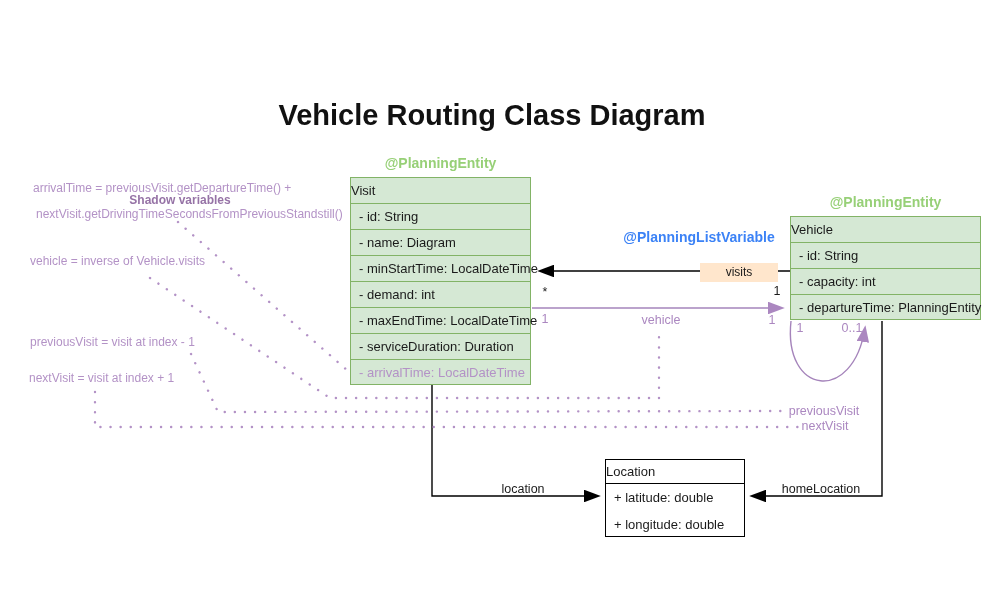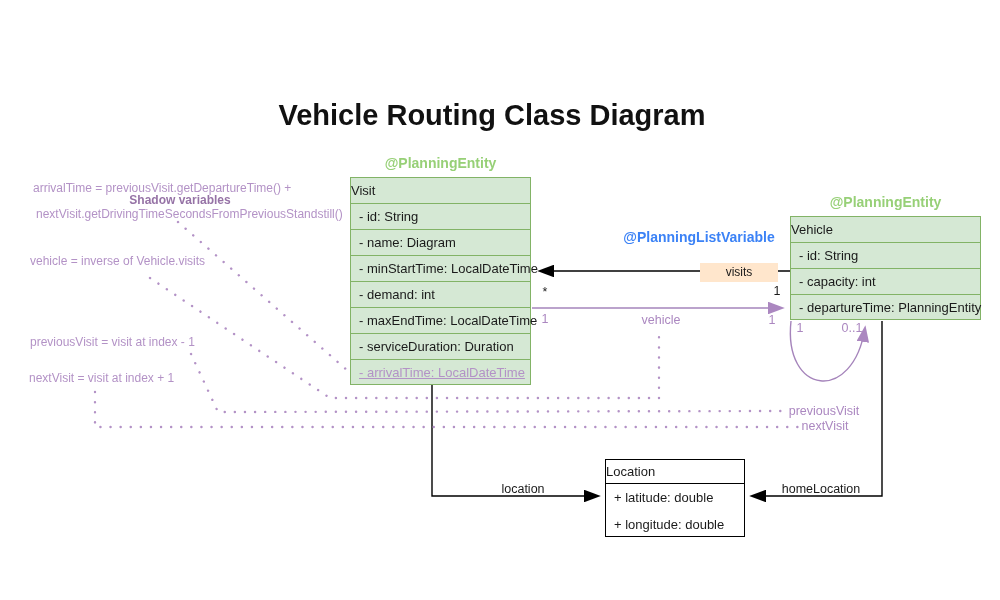--- a/index.html
+++ b/index.html
@@ -16,21 +16,21 @@
   .annotation{position:absolute;text-align:center;font-size:14px;font-weight:bold;white-space:nowrap;}
   .annotation.green{color:#97d077;}
   .annotation.orange{color:#3b82f6;}
 
   .uml{position:absolute;box-sizing:border-box;background:#d5e8d4;border:1px solid #82b366;}
   .uml .hdr{box-sizing:border-box;height:26px;line-height:25px;text-align:left;
             font-size:13px;color:#1a1a1a;border-bottom:1px solid #82b366;}
   .uml .row{box-sizing:border-box;height:26px;line-height:25px;padding-left:8px;
             font-size:13px;color:#1a1a1a;border-bottom:1px solid #82b366;white-space:nowrap;}
   .uml .row:last-child{border-bottom:none;}
-  .uml .row.purple-attr{color:#b392c6;text-decoration:underline;}
+  .uml .row.purple-attr{color:#b392c6;}
 
   .uml.plain{background:#ffffff;border:1px solid #000;}
   .uml.plain .hdr{height:24px;line-height:23px;border-bottom:1px solid #000;}
   .uml.plain .row{height:27px;line-height:27px;border-bottom:none;}
 
   .chip{position:absolute;background:#ffe6cc;text-align:center;font-size:12px;color:#1a1a1a;
         line-height:19px;}
 
   .lbl{position:absolute;transform:translate(-50%,-50%);font-size:12.5px;white-space:nowrap;}
   .lbl.black{color:#1a1a1a;}

